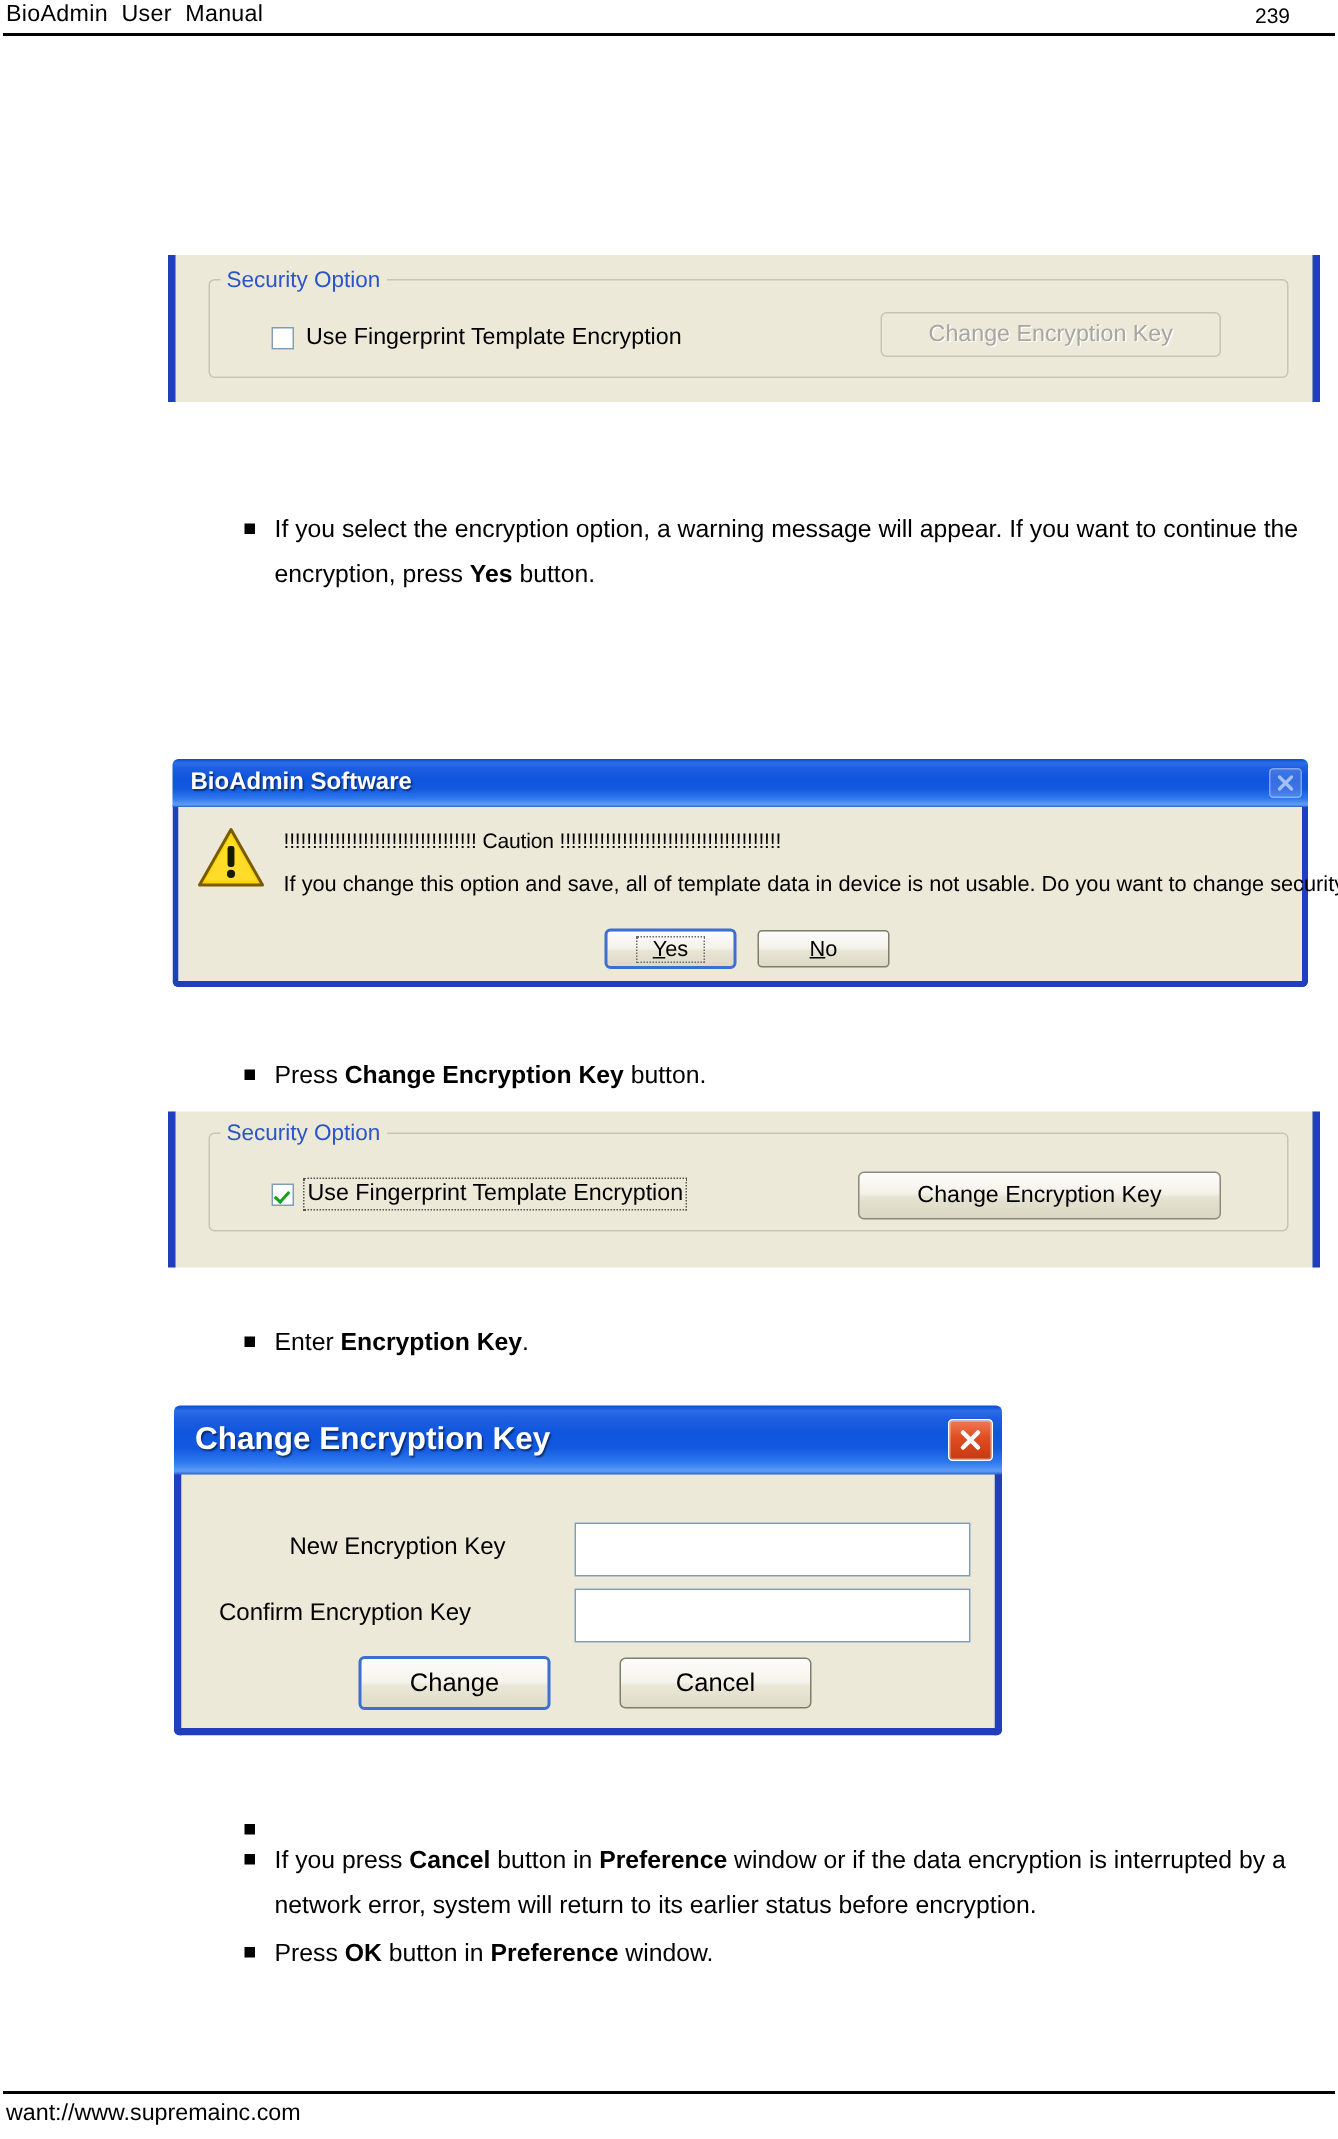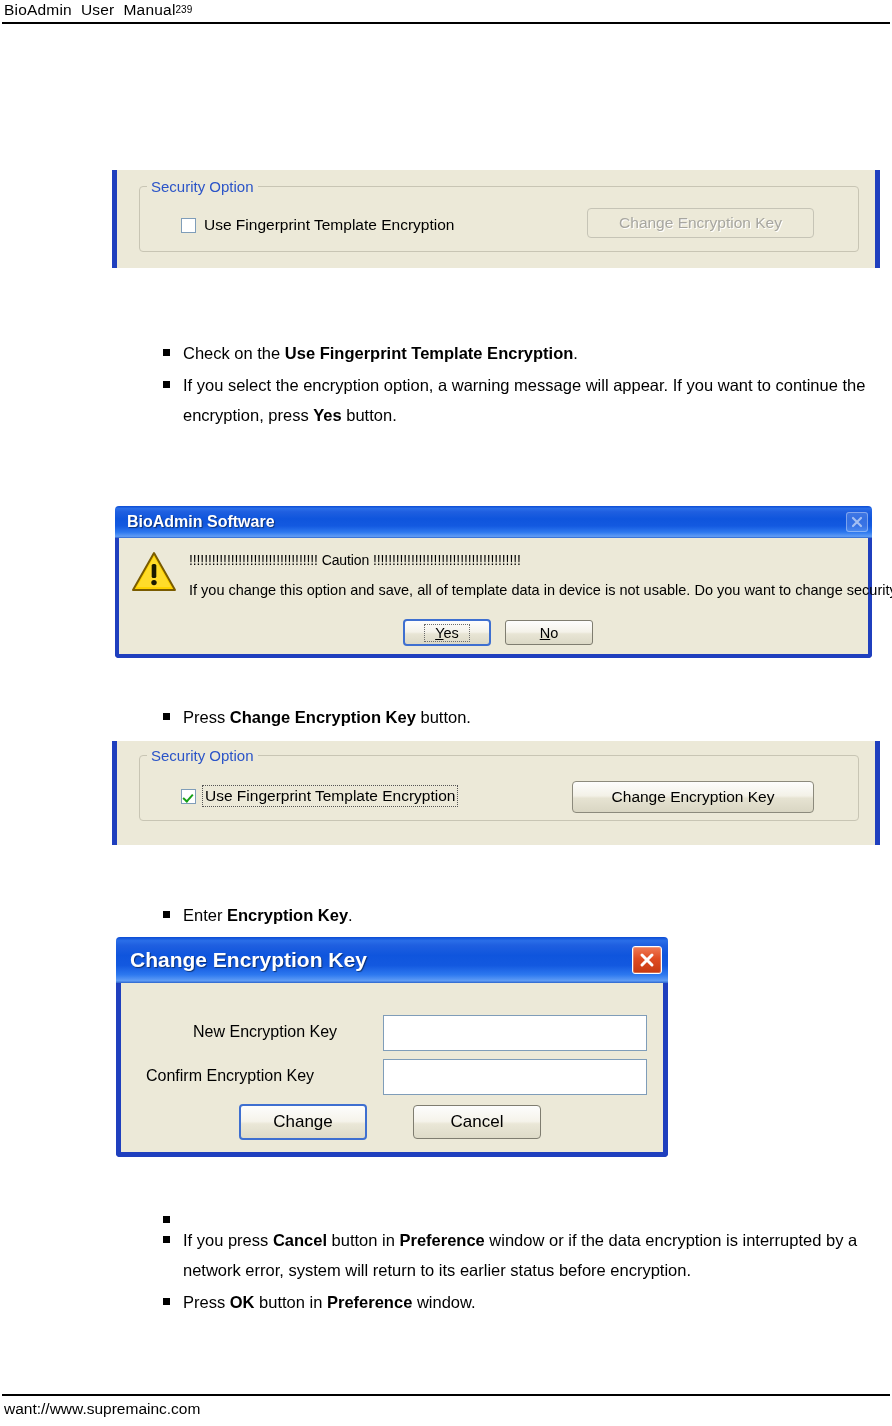--- a/index.html
+++ b/index.html
@@ -12,27 +12,27 @@
     color: #000;
     position: relative;
     overflow: hidden;
   }
 
   
   .page-header {
     position: absolute;
     left: 0; top: 0; width: 864px; height: 26px;
     padding: 0 4px;
-    display: flex; align-items: flex-start; 
+    display: flex; align-items: flex-start; justify-content: space-between;
   }
   .page-header-title {
     font-size: 15.5px; letter-spacing: 0.2px; line-height: 20px;
     white-space: pre;
   }
-  .page-header-num { font-size: 10px; line-height: 20px; }
+  .page-header-num { font-size: 14px; line-height: 20px; }
   .header-rule {
     position: absolute; left: 2px; top: 22px; width: 888px; height: 2px;
     background: #000;
   }
 
   
   .footer-rule {
     position: absolute; left: 2px; top: 1394px; width: 888px; height: 2px;
     background: #000;
   }
@@ -216,26 +216,20 @@
 
   <div class="cb-row" style="left:64px; top:45px;">
     <span class="cb-box"></span>
     <span class="cb-label">Use Fingerprint Template Encryption</span>
   </div>
 
   <div class="xpbtn disabled" style="left:470px; top:38px; width:227px; height:30px;">Change Encryption Key</div>
 </div>
 
 <div class="bullets" style="top:338px; width:710px;">
-  <div class="bullet-row">
-    <span class="bullet-mark">
-        <i></i>
-      </span>
-    <span class="bullet-text">Check on the <b>Use Fingerprint Template Encryption</b>.</span>
-  </div>
   <div class="bullet-row">
     <span class="bullet-mark">
         <i></i>
       </span>
     <span class="bullet-text">If you select the encryption option, a warning message will appear. If you want to continue the encryption, press <b>Yes</b> button.</span>
   </div>
 </div>
 
 <div class="xpwin" style="left:115px; top:506px; width:757px; height:152px;">
   <div class="frame" style="top:30px; height:122px;"></div>
@@ -284,21 +278,21 @@
   <div class="grouplabel" style="left:30px; top:6px;">Security Option</div>
 
   <div class="cb-row" style="left:64px; top:44px;">
     <span class="cb-box checked"></span>
     <span class="cb-label focused">Use Fingerprint Template Encryption</span>
   </div>
 
   <div class="xpbtn" style="left:455px; top:40px; width:242px; height:32px;">Change Encryption Key</div>
 </div>
 
-<div class="bullets" style="top:900px; width:710px;">
+<div class="bullets" style="top:880px; width:710px;">
   <div class="bullet-row">
     <span class="bullet-mark">
         <i></i>
       </span>
     <span class="bullet-text">Enter <b>Encryption Key</b>.</span>
   </div>
 </div>
 
 <div class="xpwin" style="left:116px; top:937px; width:552px; height:220px;">
   <div class="frame" style="top:44px; height:176px; border-width:5px;"></div>

